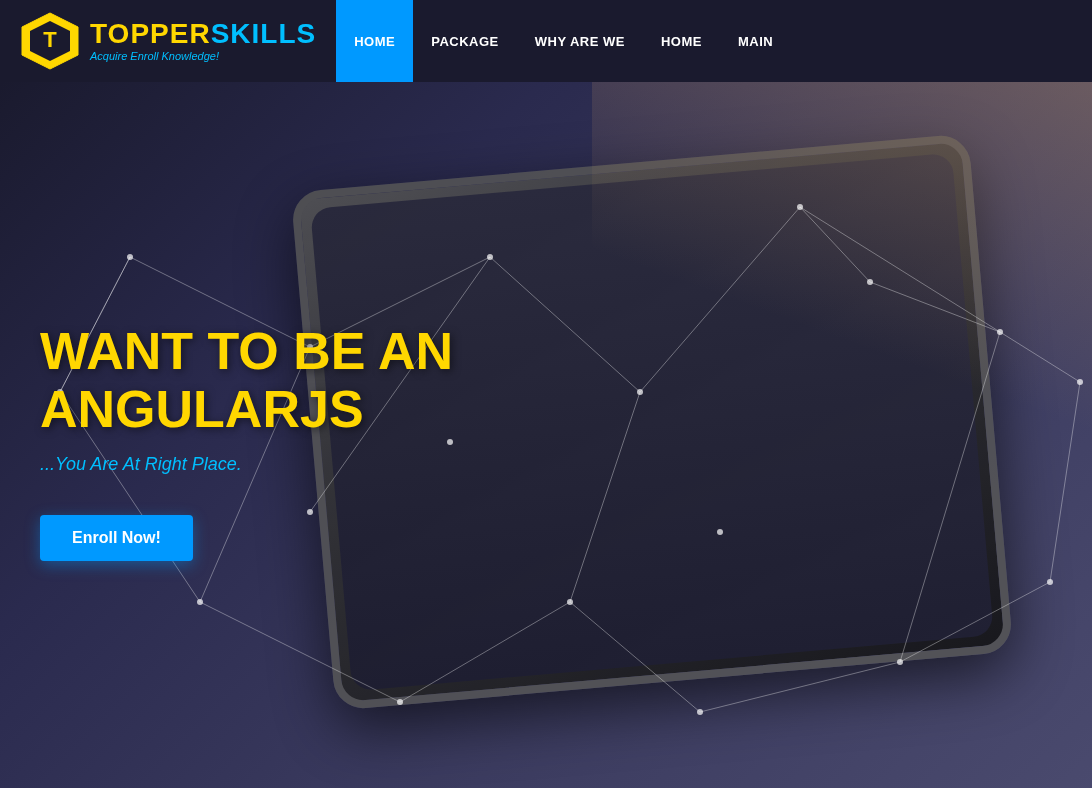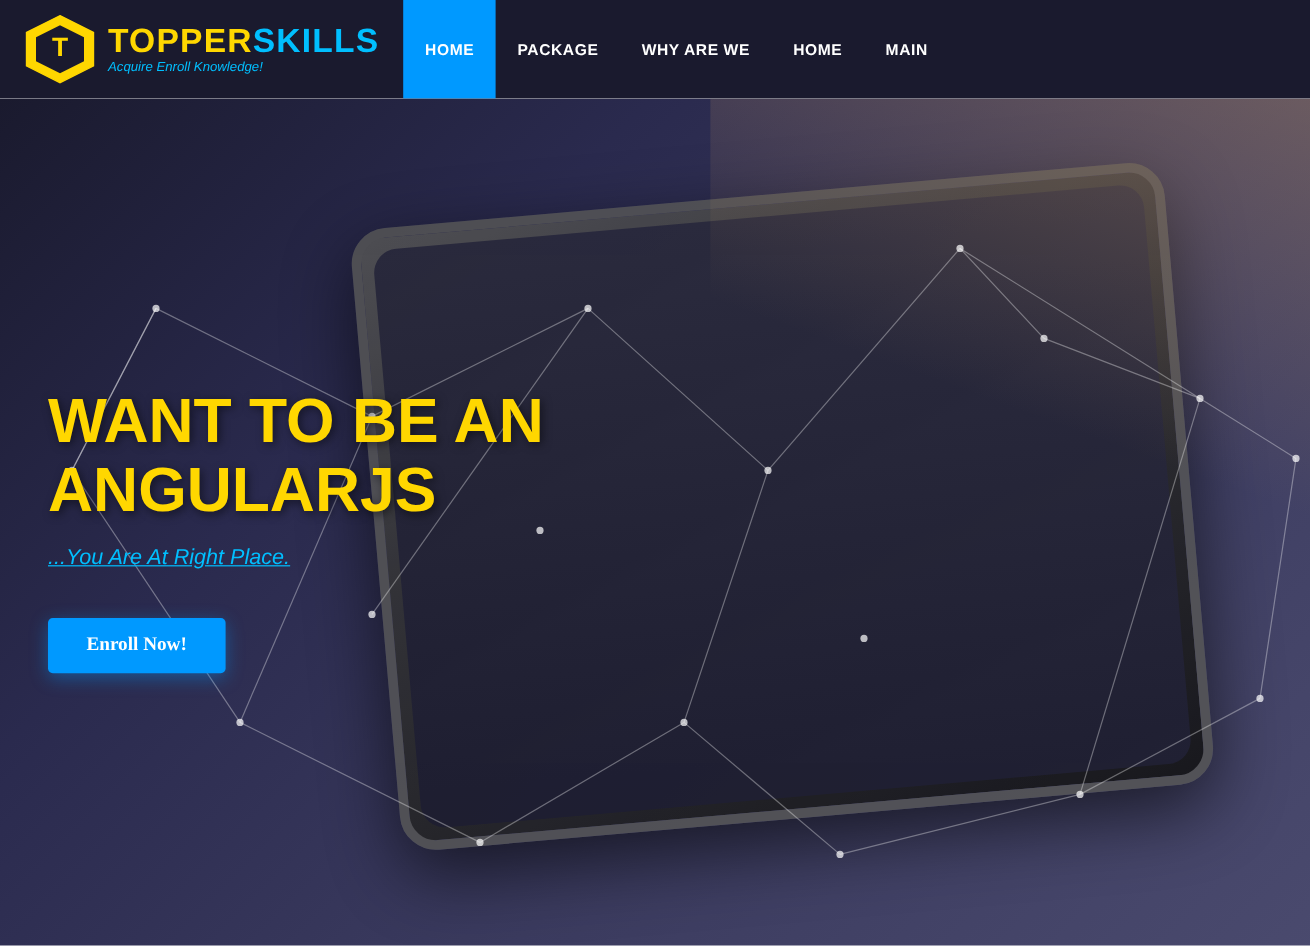--- a/index.html
+++ b/index.html
@@ -137,36 +137,34 @@
       line-height: 1.1;
       margin-bottom: 16px;
       text-transform: uppercase;
       text-shadow: 2px 2px 8px rgba(0,0,0,0.5);
     }
     .hero-subtitle {
       font-size: 18px;
       color: #00BFFF;
       margin-bottom: 40px;
       font-style: italic;
-      text-decoration: underline;
     }
     .enroll-btn {
       display: inline-block;
       background: #0099FF;
       color: #ffffff;
       font-size: 16px;
       font-weight: 700;
       padding: 14px 32px;
       border: none;
       border-radius: 4px;
       cursor: pointer;
       width: fit-content;
       text-transform: none;
       box-shadow: 0 4px 15px rgba(0,153,255,0.4);
-      font-family: Liberation Serif, serif;
     }
   </style>
 </head>
 <body>
 
 <nav class="navbar">
   <div class="logo-area">
 
     <svg class="logo-icon" viewBox="0 0 60 60">
       <polygon points="30,2 58,16 58,44 30,58 2,44 2,16" fill="#FFD700" stroke="#FFD700" stroke-width="1"></polygon>

